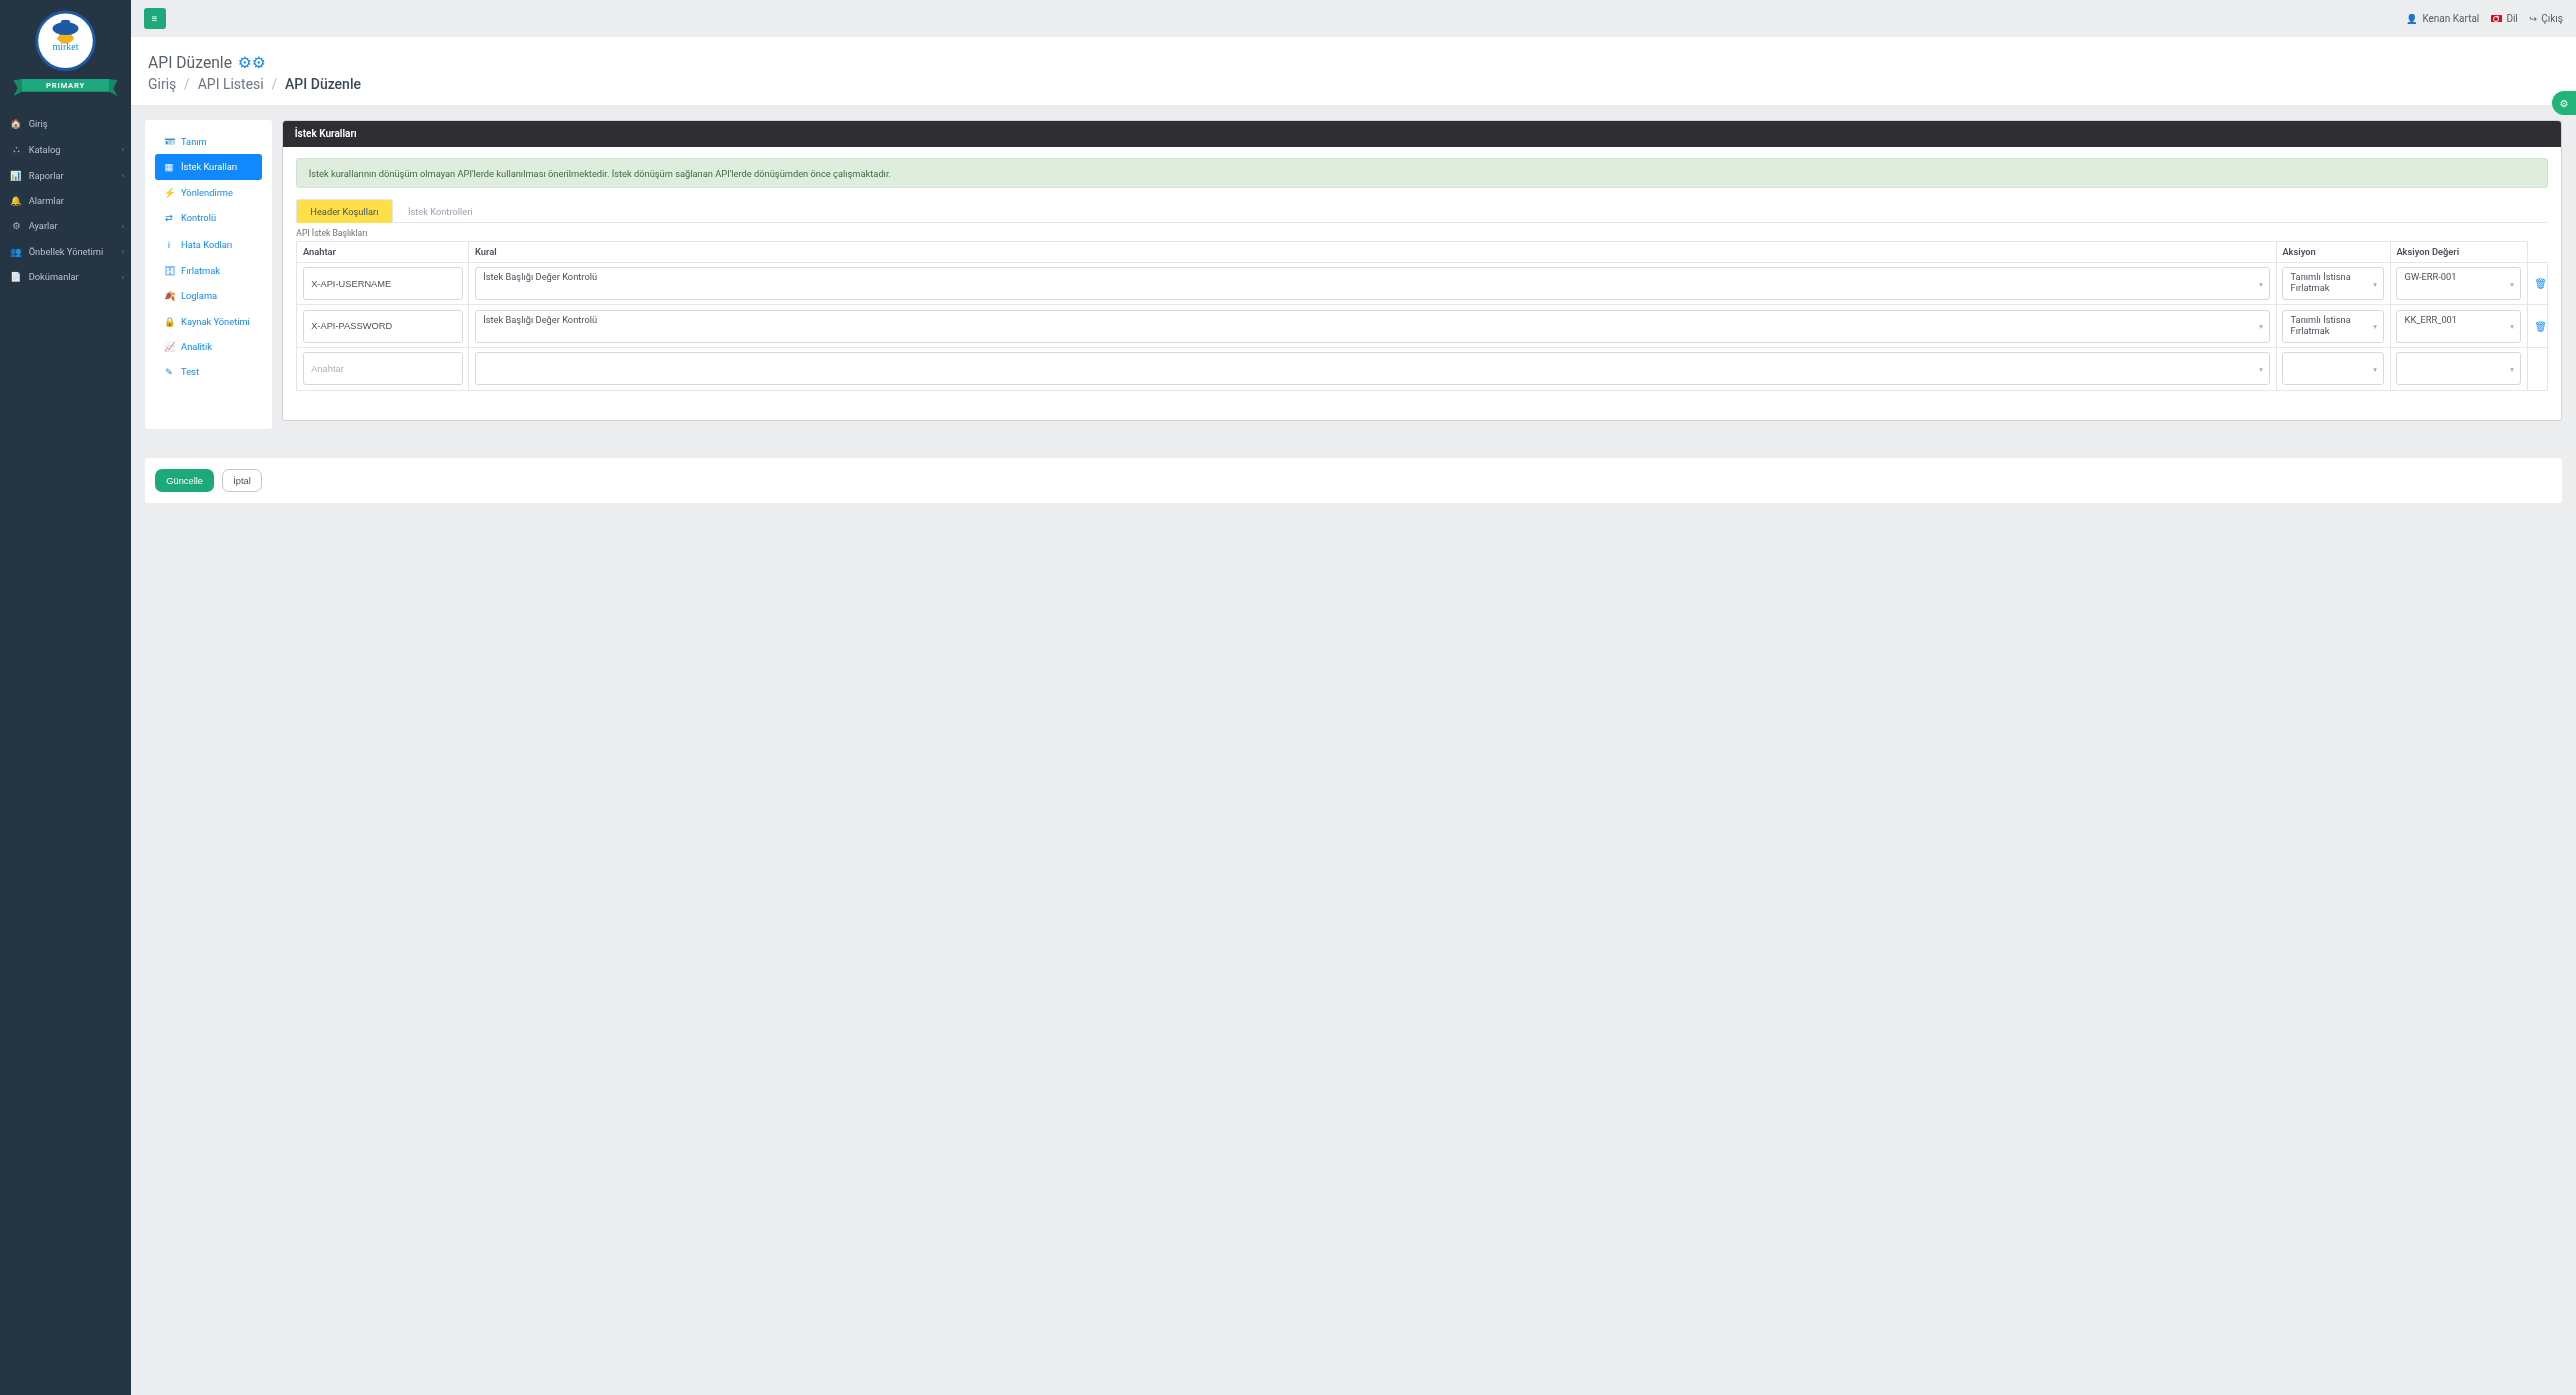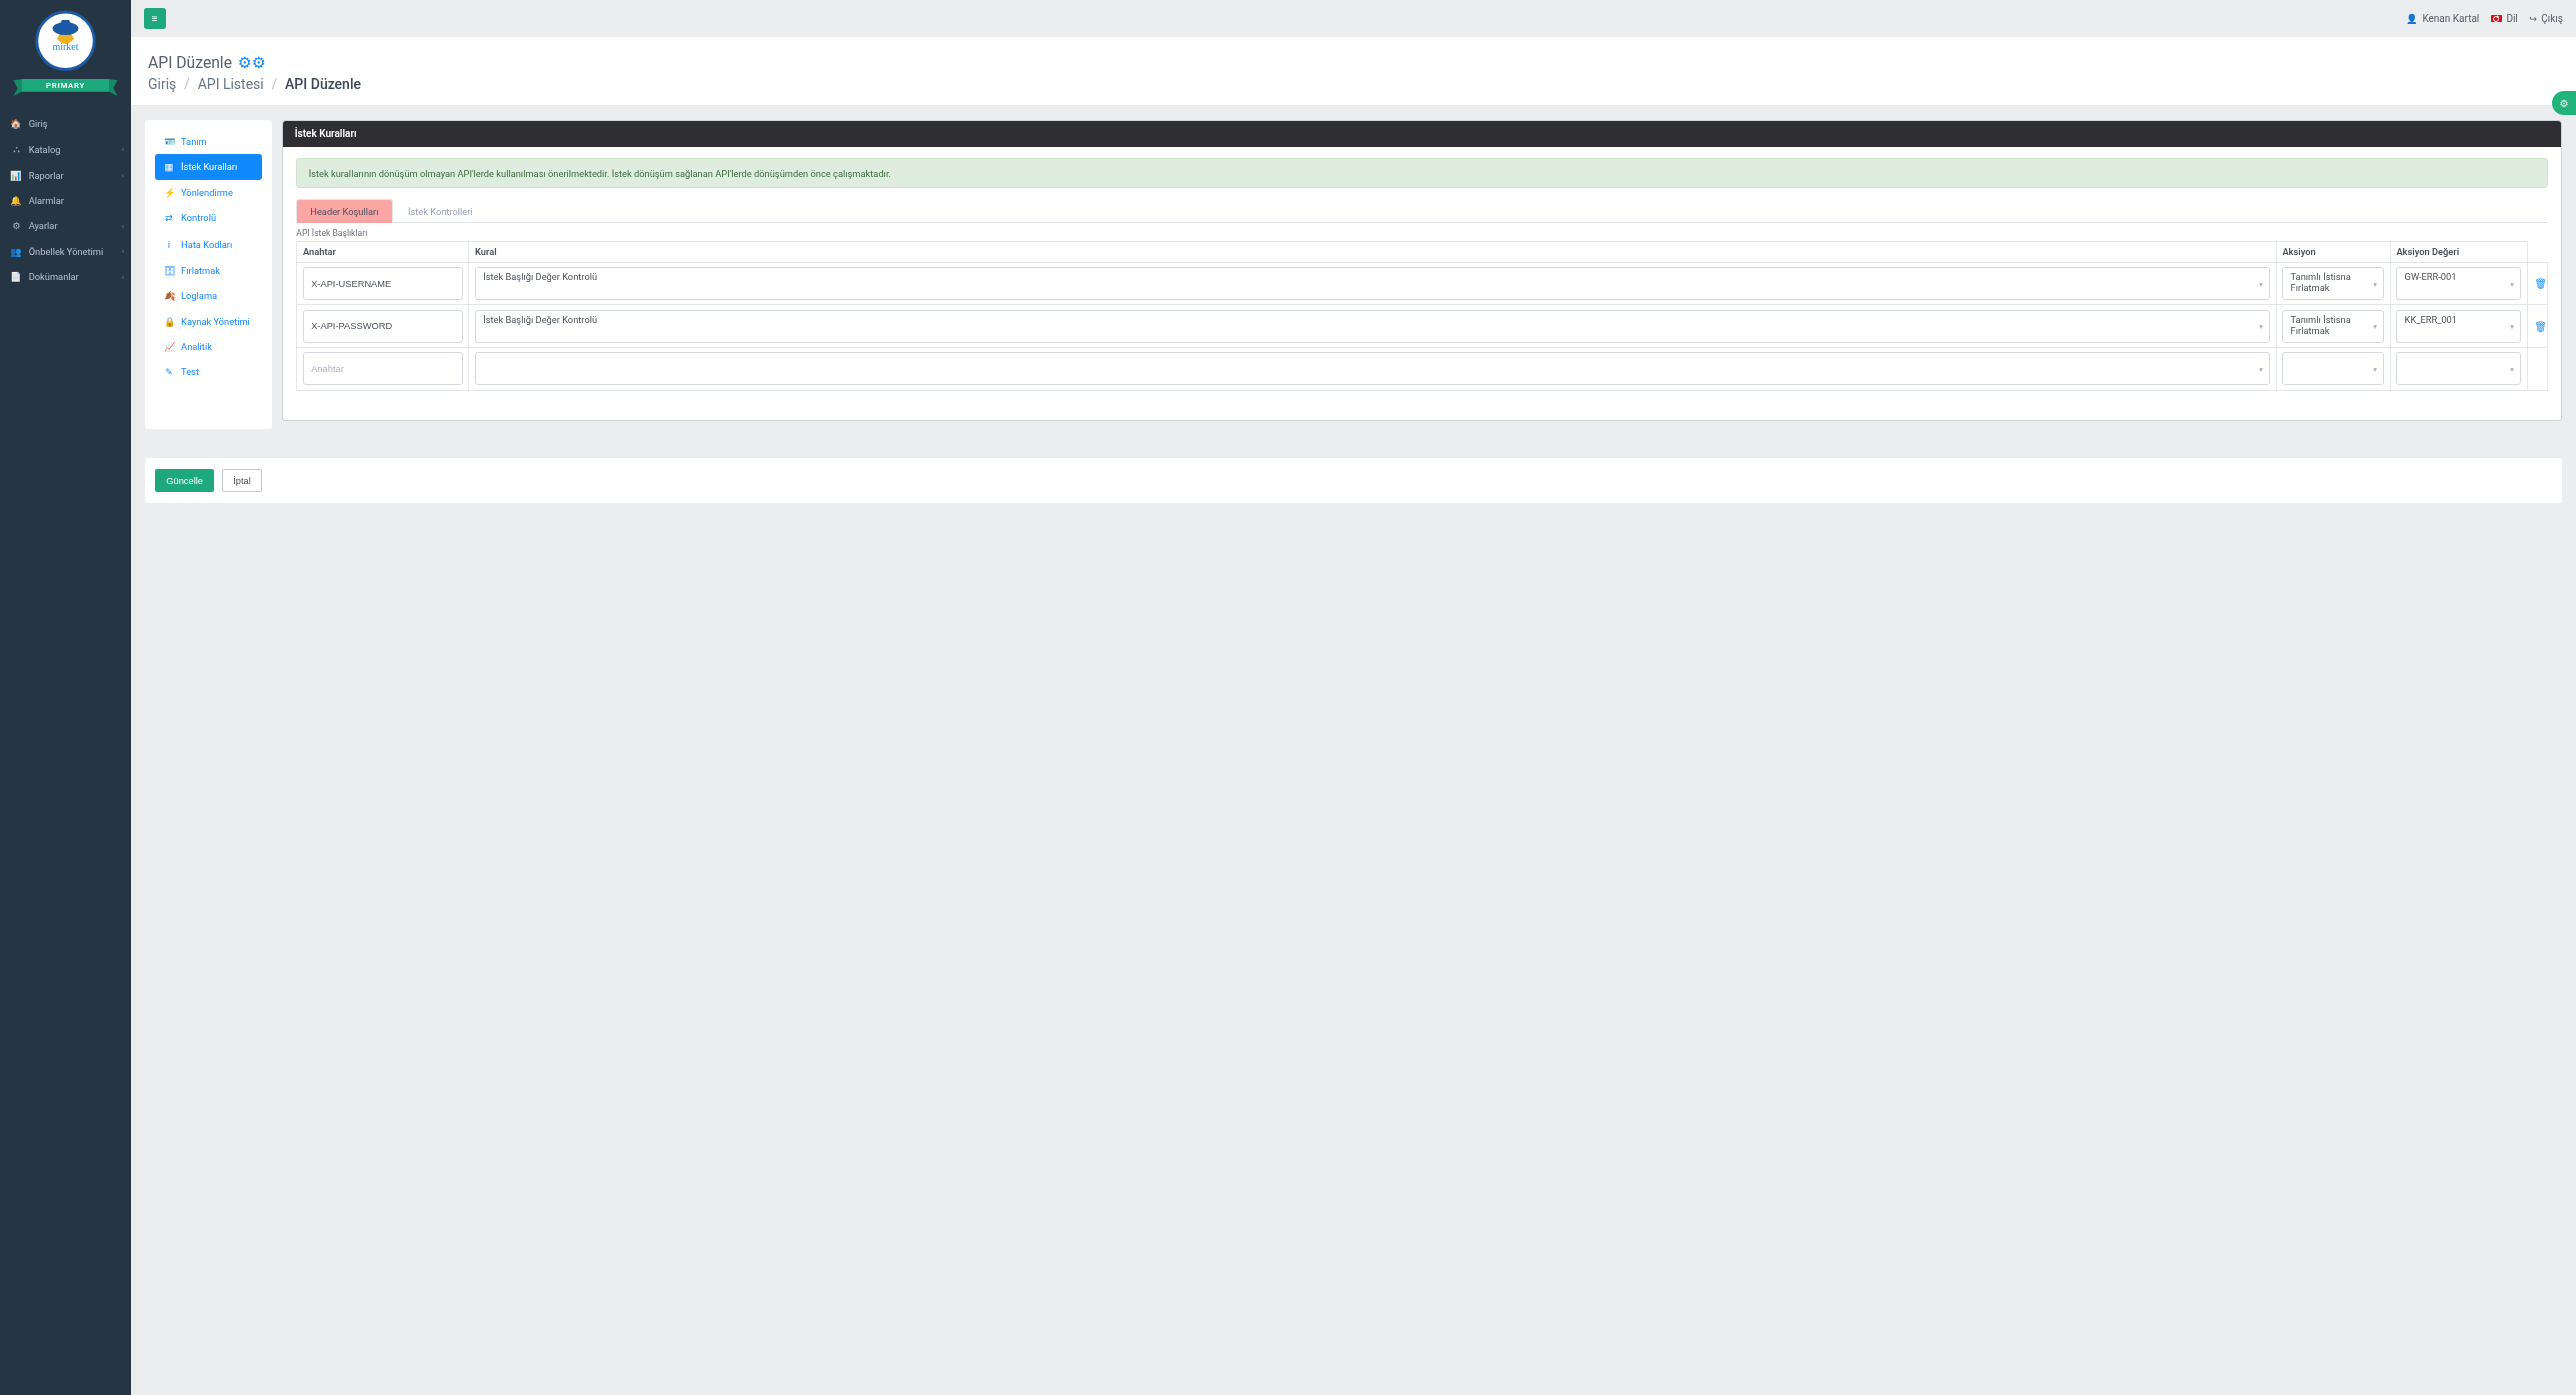--- a/index.html
+++ b/index.html
@@ -173,21 +173,21 @@
     border-bottom: none;
     cursor: pointer;
     position: relative;
     top: 0.7px;
     background: #fff;
   }
   .tab.active {
     color: #4a515c;
     border-color: #e3e6ea;
     border-radius: 2.9px 2.9px 0 0;
-    background: #fca5a5;
+    background: #fde047;
     margin-bottom: -0.7px;
   }
 
   .sub-title { font-size: 8.6px; color: #6b717c; margin: 4.3px 0 2.9px; }
 
   
   table.grid {
     width: 100%;
     border-collapse: collapse;
     table-layout: fixed;
@@ -242,21 +242,21 @@
     margin: 11.4px 14.3px 0;
     border-radius: 2.9px;
     padding: 11.4px 10px;
   }
   .btn {
     display: inline-flex;
     align-items: center;
     justify-content: center;
     height: 23px;
     padding: 0 10px;
-    border-radius: 2px;
+    border-radius: 7px;
     font-size: 9.3px;
     cursor: pointer;
     border: 0.7px solid transparent;
   }
   .btn-primary { background: #1ea97c; color: #fff; }
   .btn-secondary { background: #fff; color: #4a515c; border-color: #c1c7cf; margin-left: 5.7px; }
 
 </style>
 </head>
 <body>

